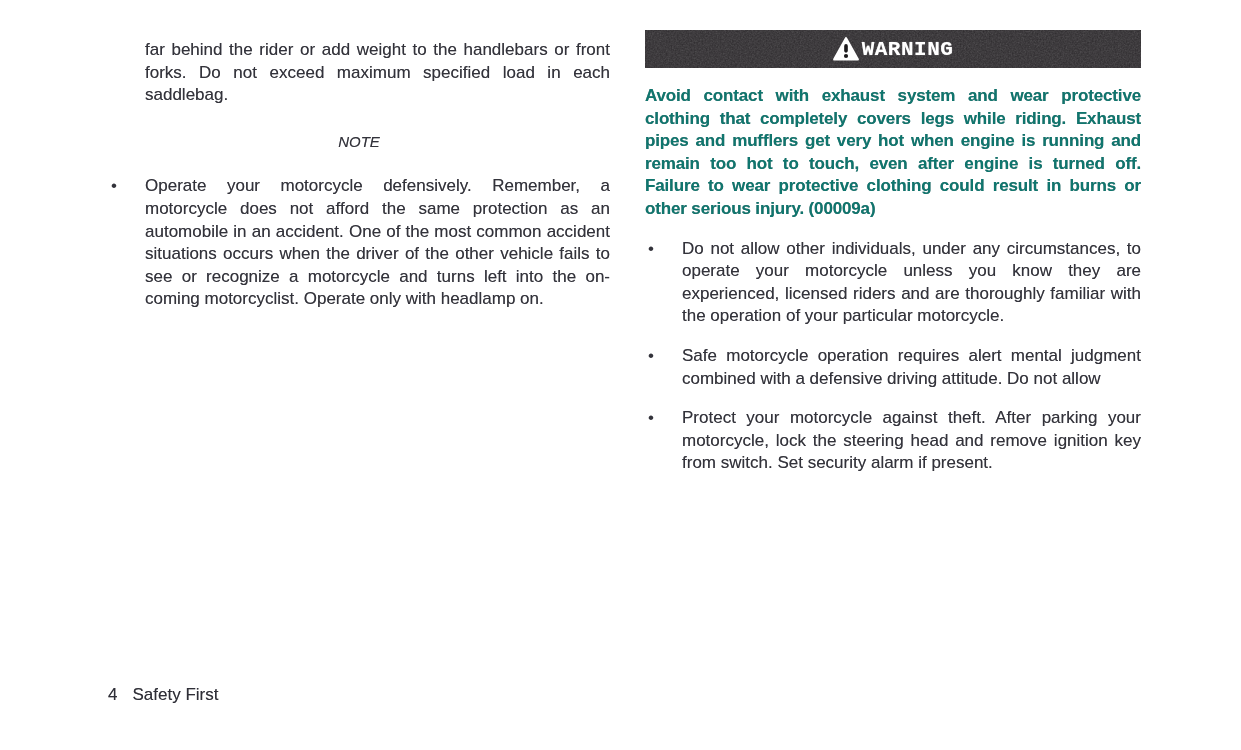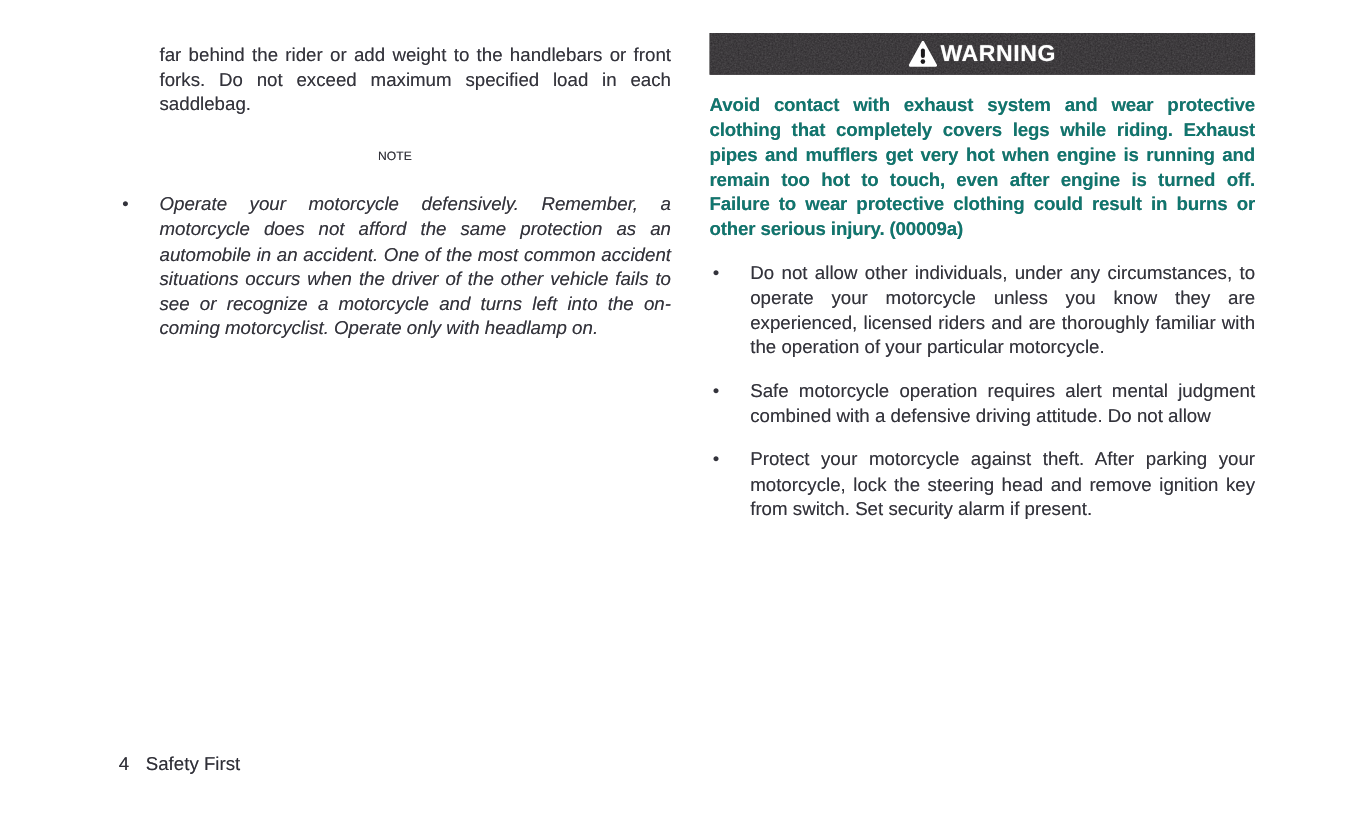--- a/index.html
+++ b/index.html
@@ -29,33 +29,34 @@
     text-justify: inter-word;
     color: #33333b;
     text-shadow: 0 0 0.5px rgba(51,51,59,0.55);
   }
   .para.indent { margin-left: 37px; }
   .para.italic { font-style: italic; }
   .para.bold   { font-weight: bold; letter-spacing: -0.15px; color: #0f766e; }
 
   .note-heading {
     margin-top: 24px;
-    font-size: 11px;
+    font-size: 15px;
+    font-style: italic;
     text-align: center;
     line-height: 22.6px;
     text-shadow: 0 0 0.5px rgba(51,51,59,0.55);
   }
   .note-para { margin-top: 7px; }
 
   .bullet-item {
     position: relative;
     padding-left: 37px;
     margin-top: 17px;
   }
-  .bullet-item.first { margin-top: 22px; font-style: italic; }
+  .bullet-item.first { margin-top: 22px; }
   .bullet-item::before {
     content: "\2022";
     position: absolute;
     left: 3px;
     top: 0;
     font-size: 17px;
     line-height: 22.6px;
     color: #33333b;
   }
 
@@ -81,20 +82,21 @@
     gap: 3px;
     z-index: 2;
   }
   .warn-icon svg { display: block; }
   .warn-label {
     color: #ffffff;
     font-weight: bold;
     font-size: 21px;
     letter-spacing: 0.5px;
     text-shadow: 0 0 1px rgba(255,255,255,0.6);
+    font-family: Liberation Mono, monospace;
   }
 
   .warning-text { margin-top: 17px; }
 
   .footer {
     position: absolute;
     left: 108px;
     top: 684px;
     display: flex;
     gap: 15px;

